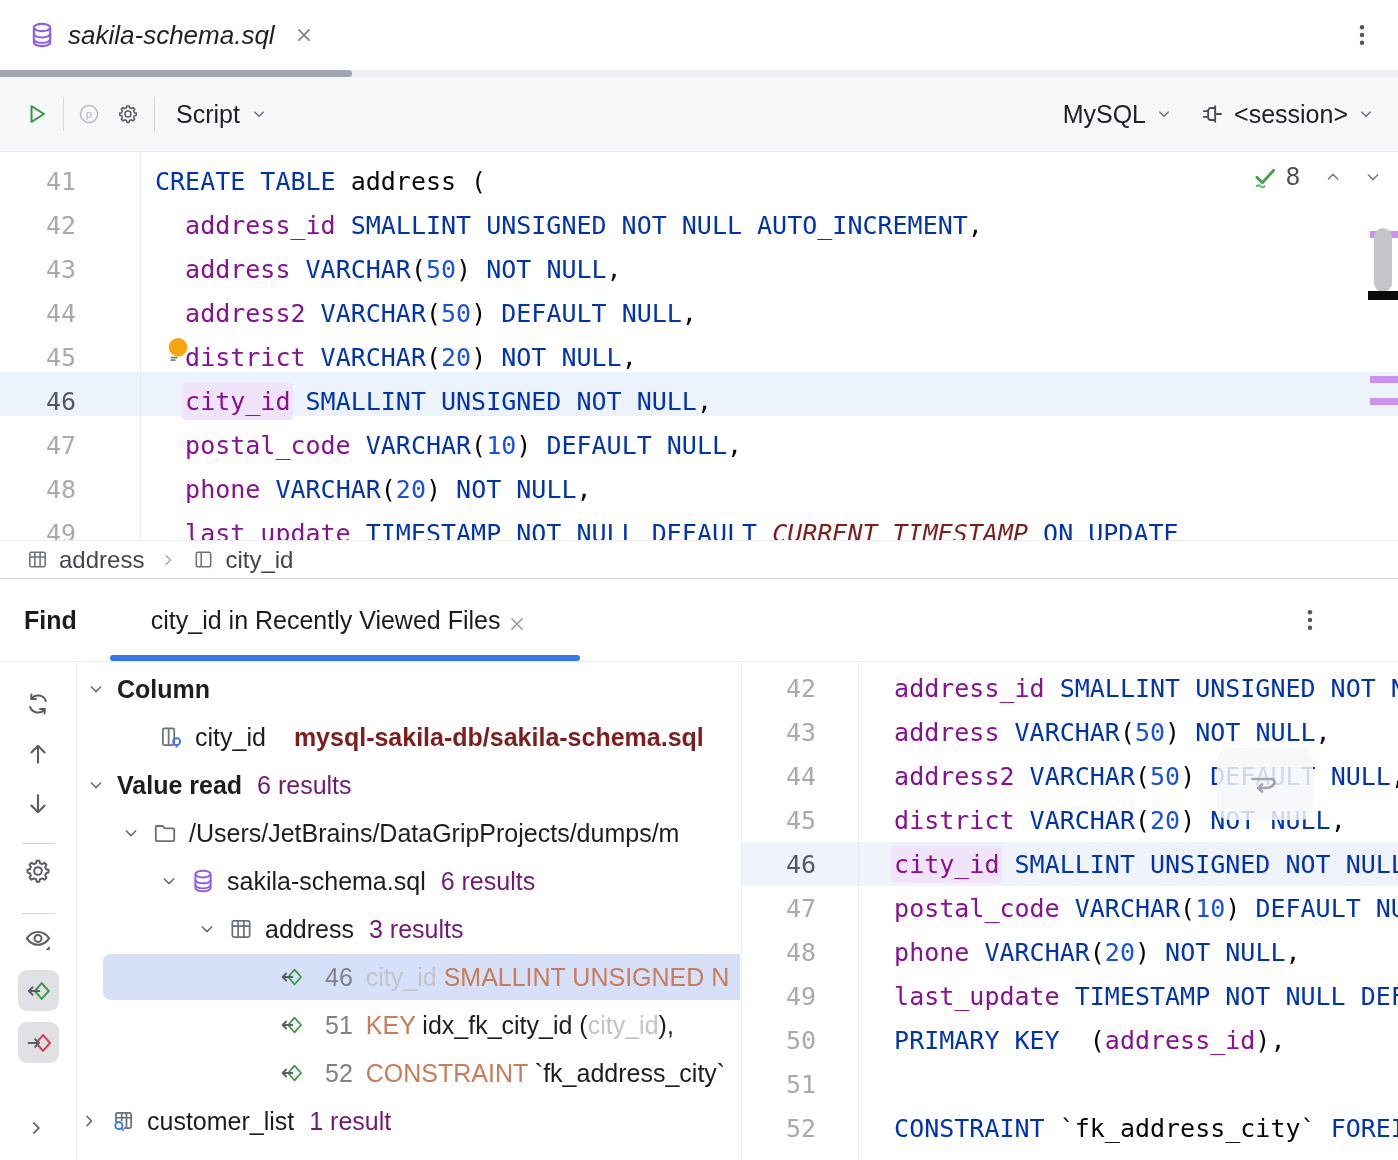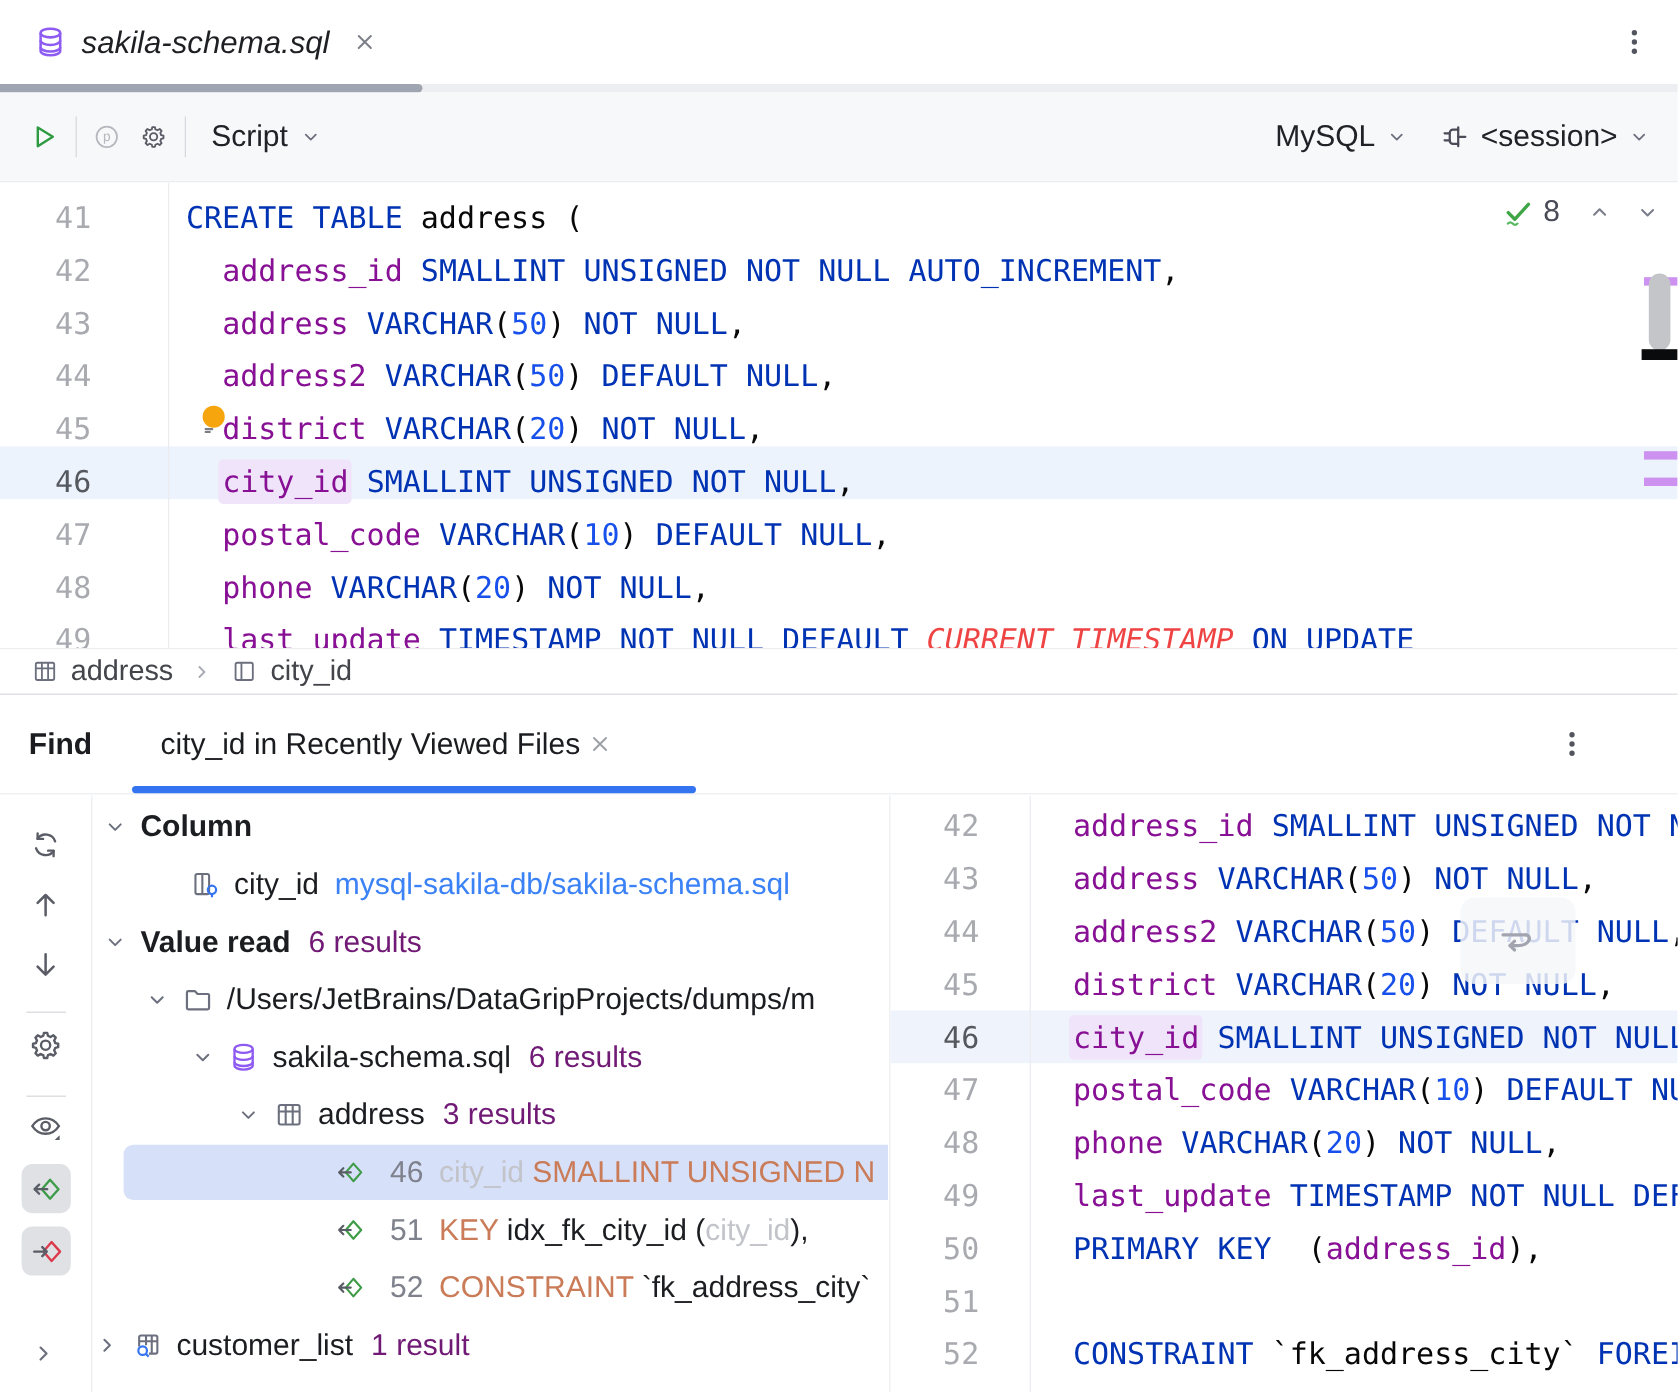--- a/index.html
+++ b/index.html
@@ -32,40 +32,40 @@
   #editor{left:0;top:152px;width:1398px;height:388px;background:#fff;overflow:hidden;}
   .ed-line{position:relative;height:44px;display:flex;align-items:flex-end;white-space:pre;
            font-family:"DejaVu Sans Mono",monospace;font-size:25px;}
   .ed-line.active{background:#EDF3FC;}
   .ed-num{width:140px;flex:none;text-align:right;padding-right:64px;box-sizing:border-box;
           color:#A8AAAF;font-size:25px;}
   .ed-line.active .ed-num{color:#55585E;}
   .ed-code{padding-left:15px;}
   #ed-gutter-sep{left:140px;top:0;bottom:0;width:1px;background:#EBECF0;z-index:3;}
   .tk-kw{color:#0033B3}.tk-num{color:#1750EB}.tk-col{color:#871094}
-  .tk-fn{color:#ef4444;font-style:italic}.tk-pl{color:#080808}
+  .tk-fn{color:#7f1d1d;font-style:italic}.tk-pl{color:#080808}
   .tk-chip{background:#EFE4F9;border-radius:4px;padding:4px 3px;margin:-4px -3px;}
   .bulb{position:absolute;left:164px;top:6px;width:27px;height:31px;z-index:4;cursor:pointer;}
   #inspections{top:10px;right:14px;position:absolute;display:flex;align-items:center;z-index:5;}
   #insp-count{font-size:25px;color:#494B57;margin-left:8px;}
   #insp-up{margin-left:22px;color:#7A7E8A;cursor:pointer;}
   #insp-down{margin-left:18px;color:#7A7E8A;cursor:pointer;}
   .stripe{position:absolute;z-index:6;}
 
   
   #breadcrumbs{left:0;top:540px;width:1398px;height:38px;background:#fff;border-top:1px solid #ECEDEF;
                display:flex;align-items:center;padding-left:26px;box-sizing:border-box;font-size:24px;color:#43454A;}
   .bc-item{display:flex;align-items:center;gap:10px;cursor:pointer;}
   .bc-sep{margin:0 14px;color:#A8ABB3;}
 
   
   #find-header{left:0;top:578px;width:1398px;height:84px;background:#fff;border-top:1px solid #D8DADF;
                border-bottom:1px solid #ECEDEF;box-sizing:border-box;display:flex;align-items:center;}
   #find-label{margin-left:24px;font-size:25px;font-weight:bold;color:#1A1C1F;}
-  #find-tab{margin-left:57px;display:flex;align-items:center;gap:6px;cursor:pointer;}
+  #find-tab{margin-left:74px;display:flex;align-items:flex-end;gap:6px;cursor:pointer;}
   #find-tab-title{font-size:25px;color:#1A1C1F;}
   #find-tab-close{color:#9DA0A8;}
   #find-underline{position:absolute;left:110px;top:76px;width:470px;height:6px;background:#3574F0;border-radius:3px;}
   #find-kebab{position:absolute;right:74px;top:27px;color:#53555E;}
 
   
   #find-body{left:0;top:663px;width:1398px;height:497px;background:#fff;}
   #fleft{position:absolute;left:0;top:0;width:77px;height:497px;border-right:1px solid #ECEDEF;box-sizing:border-box;}
   .flt{position:absolute;left:24px;color:#5A5D66;cursor:pointer;}
   .flt-div{position:absolute;left:22px;width:33px;height:1px;background:#D5D7DC;}
@@ -75,21 +75,21 @@
   #ftree{position:absolute;left:78px;top:2px;width:662px;height:495px;overflow:hidden;}
   .frow{position:relative;height:48px;display:flex;align-items:center;white-space:pre;font-size:25px;cursor:pointer;}
   .frow>*{position:relative;z-index:1;}
   .frow.sel::before{content:"";position:absolute;left:25px;right:0;top:1px;bottom:1px;
                     background:#D6E0F9;border-radius:8px 0 0 8px;z-index:0;}
   .f-chev{color:#6C707E;margin-right:10px;}
   .f-ico{margin-right:11px;color:#6C707E;}
   .f-label{color:#1B1D21;}
   .f-label.b{font-weight:bold;}
   .f-count{color:#701a75;margin-left:15px;}
-  .f-detail{color:#3b82f6;margin-left:13px;}
+  .f-detail{color:#7f1d1d;margin-left:28px;font-weight:bold;}
   .f-lnum{color:#7F828C;margin:0 13px 0 10px;}
   .u-okw{color:#CA7B57}.u-match{color:#C2C4CA}.u-pl{color:#1B1D21}
 
   #fpreview{position:absolute;left:741px;top:0;width:657px;height:497px;border-left:1px solid #ECEDEF;
             box-sizing:border-box;overflow:hidden;padding-top:3px;}
   .pv-line{position:relative;height:44px;display:flex;align-items:center;white-space:pre;
            font-family:"DejaVu Sans Mono",monospace;font-size:25px;}
   .pv-line.active{background:#EFF3FB;}
   .pv-num{width:116px;flex:none;text-align:right;padding-right:42px;box-sizing:border-box;color:#A8AAAF;font-size:25px;}
   .pv-line.active .pv-num{color:#55585E;}

